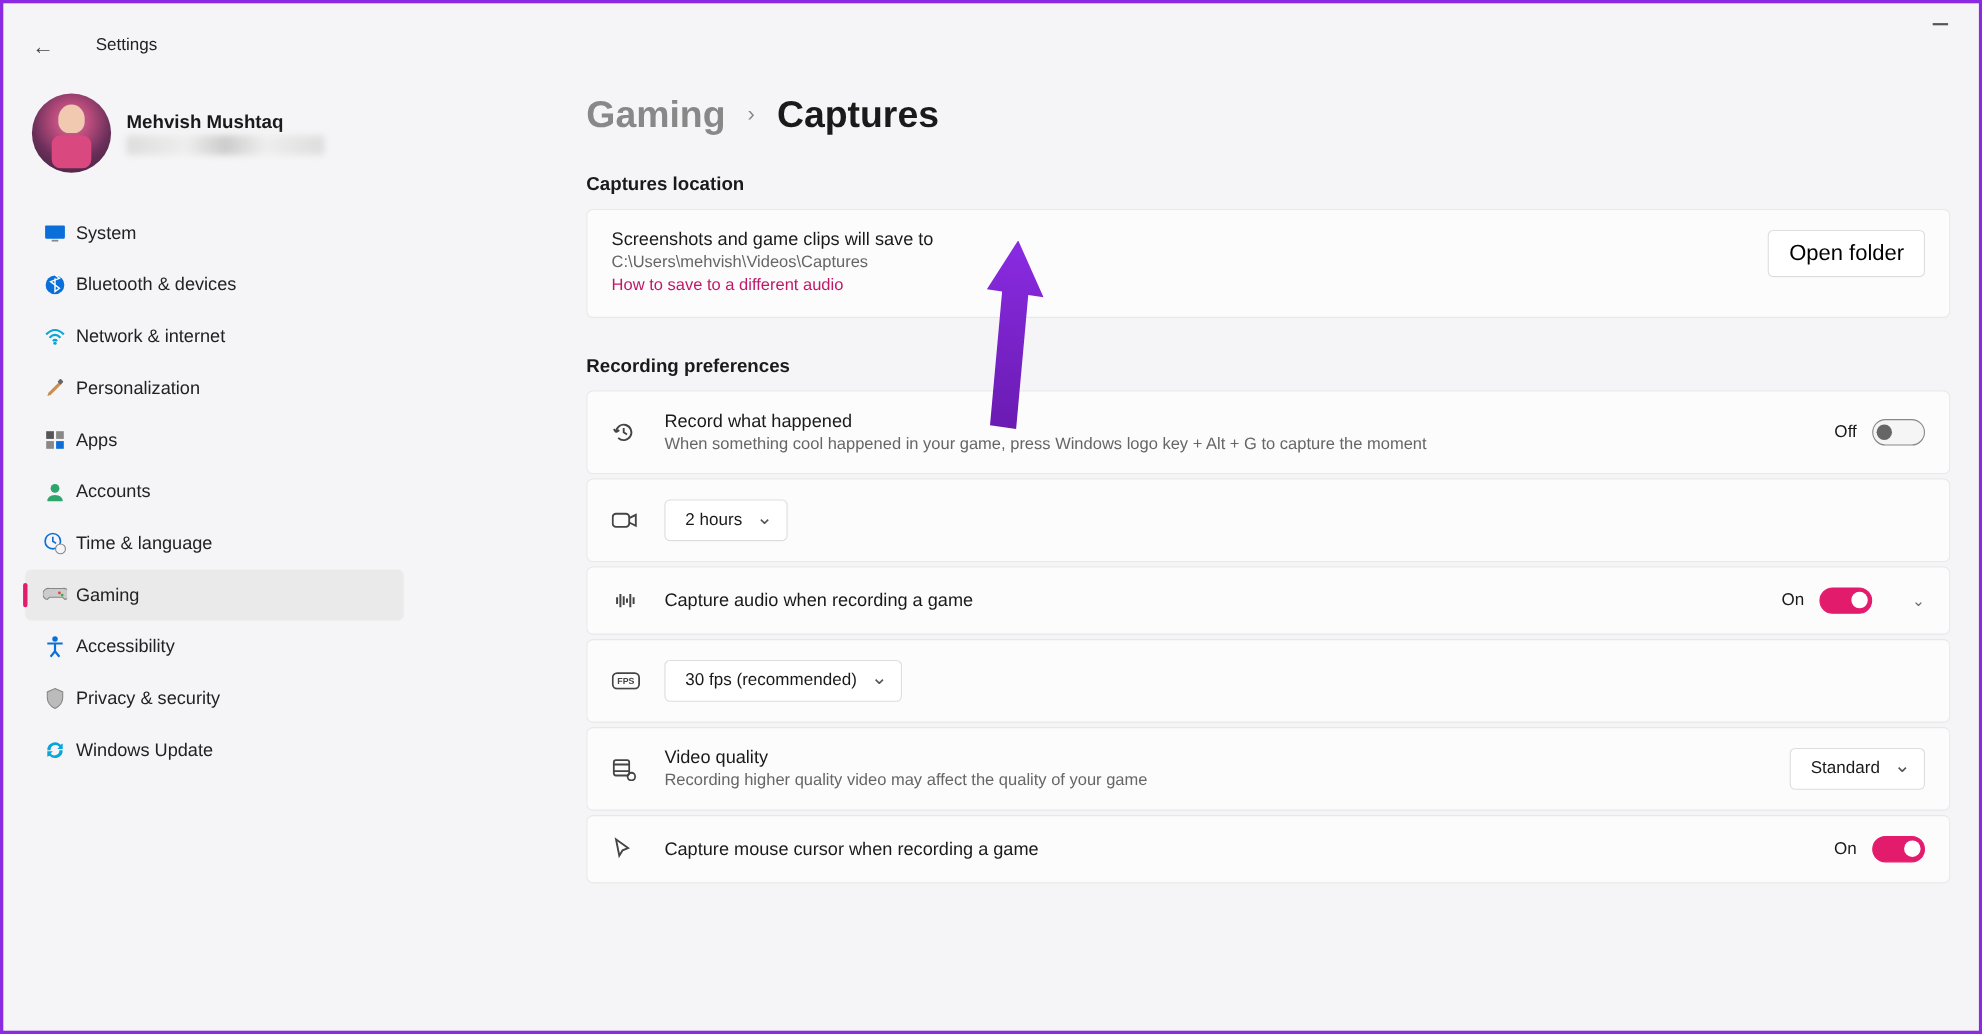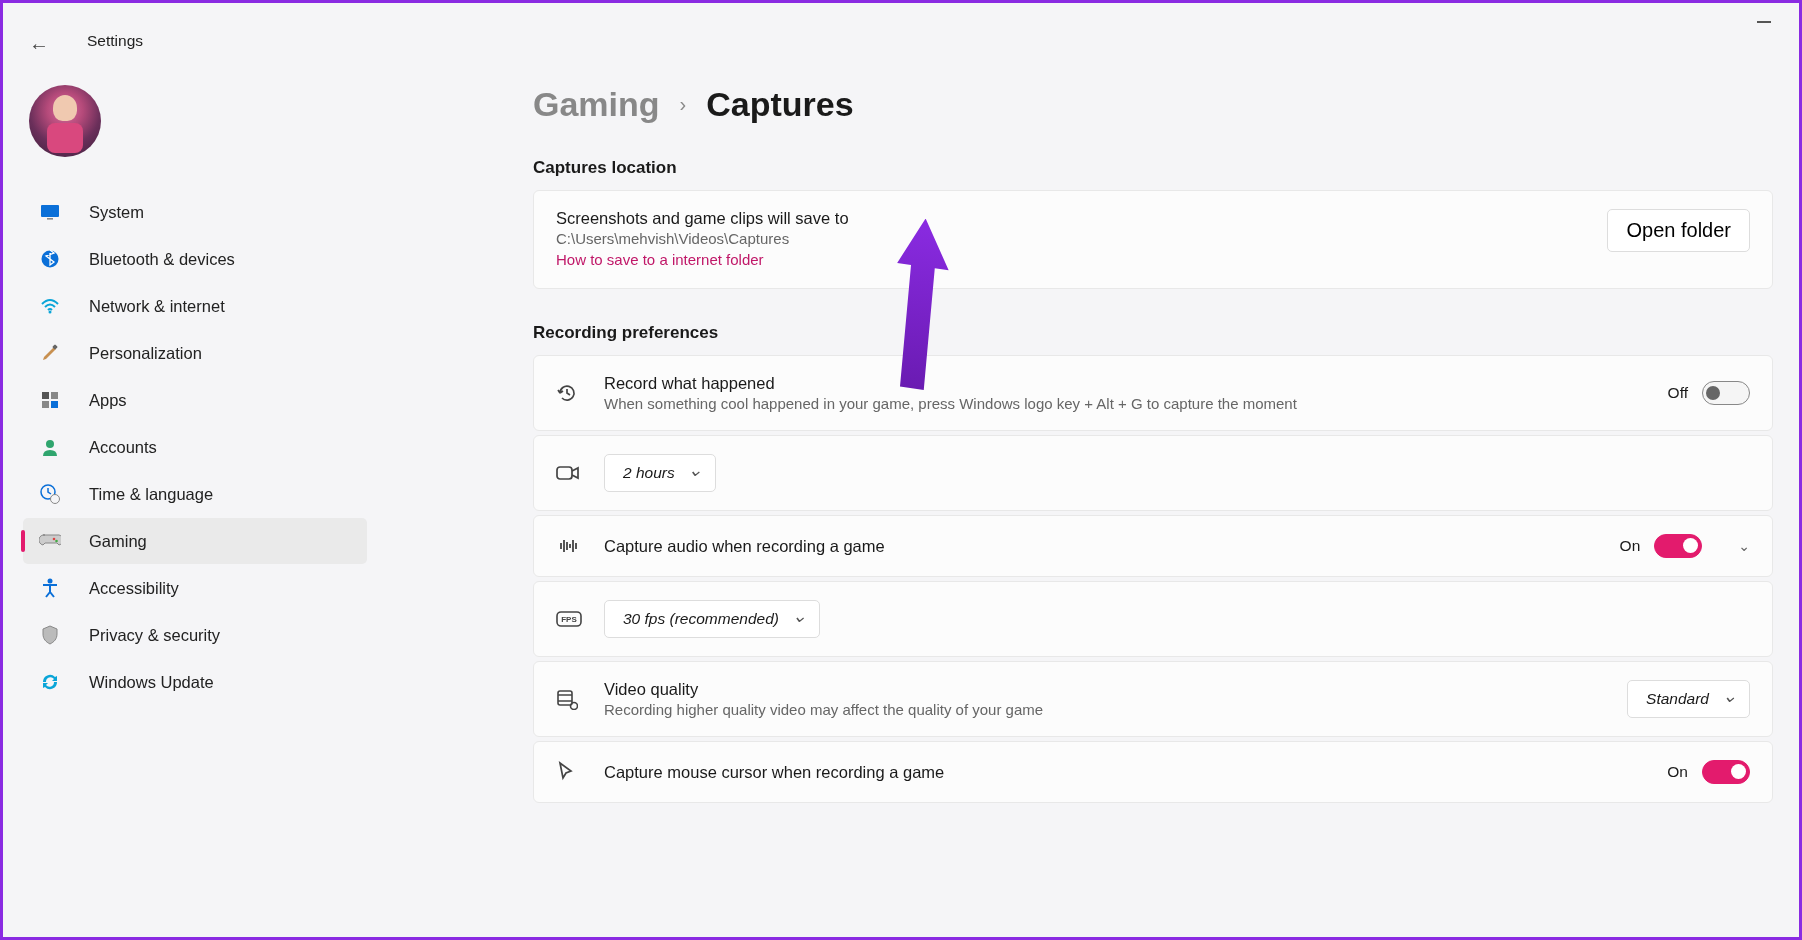--- a/index.html
+++ b/index.html
@@ -102,21 +102,21 @@
   position: absolute;
   right: 14px;
   top: 11px;
   color: #555;
   font-size: 16px;
 }
 .nav { margin-top: 10px; }
 .nav-item {
   display: flex;
   align-items: center;
-  gap: 28px;
+  gap: 8px;
   height: 46px;
   padding: 0 16px;
   font-size: 16.5px;
   color: #222;
   cursor: pointer;
   border-radius: 5px;
   margin: 1px 8px;
   position: relative;
 }
 .nav-item.active {
@@ -197,21 +197,20 @@
 .select {
   background: #fff;
   border: 1px solid #ddd;
   border-radius: 5px;
   padding: 9px 40px 9px 18px;
   font-size: 15.5px;
   position: relative;
   cursor: pointer;
   display: flex;
   align-items: flex-end;
-  font-style: italic;
 }
 .select::after {
   content:"⌄";
   position: absolute;
   right: 12px;
   top: 4px;
   color: #555;
   font-size: 18px;
 }
 .toggle-wrap { display: flex; align-items: center; gap: 14px; }
@@ -256,20 +255,24 @@
 </head>
 <body>
 
 <div class="window-min"></div>
 <div class="back-arrow">←</div>
 <div class="title">Settings</div>
 
 <div class="sidebar">
   <div class="profile">
     <div class="avatar"></div>
+    <div>
+      <div class="profile-name">Mehvish Mushtaq</div>
+      <div class="profile-email"></div>
+    </div>
   </div>
 
 
   <div class="nav">
     <div class="nav-item">
       <span class="nav-icon">
           <svg width="20" height="16">
             <rect x="1" y="1" width="18" height="12" rx="1" fill="#0a6fd8"></rect>
             <rect x="7" y="14" width="6" height="1.6" fill="#888"></rect>
           </svg>
@@ -376,21 +379,21 @@
     <span class="bc-parent">Gaming</span>
     <span class="bc-sep">›</span>
     <span class="bc-current">Captures</span>
   </div>
 
   <div class="section-title">Captures location</div>
   <div class="card loc">
     <div class="card-body">
       <div class="card-title">Screenshots and game clips will save to</div>
       <div class="card-sub">C:\Users\mehvish\Videos\Captures</div>
-      <a class="link">How to save to a internet folder</a>
+      <a class="link">How to save to a different audio</a>
     </div>
     <button class="btn">Open folder</button>
   </div>
 
   <div class="section-title">Recording preferences</div>
 
   <div class="card">
     <div class="card-icon">
         <svg width="22" height="22" fill="none" stroke="#444" stroke-width="1.7">
           <path d="M4 11a7 7 0 1 1 2 5M4 11l-2-3m2 3l3-2"></path>

